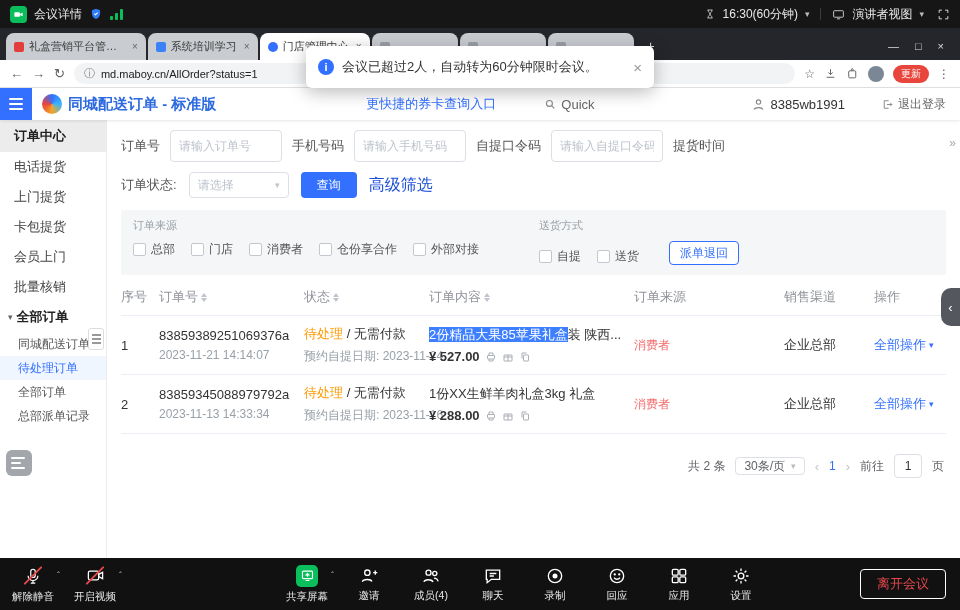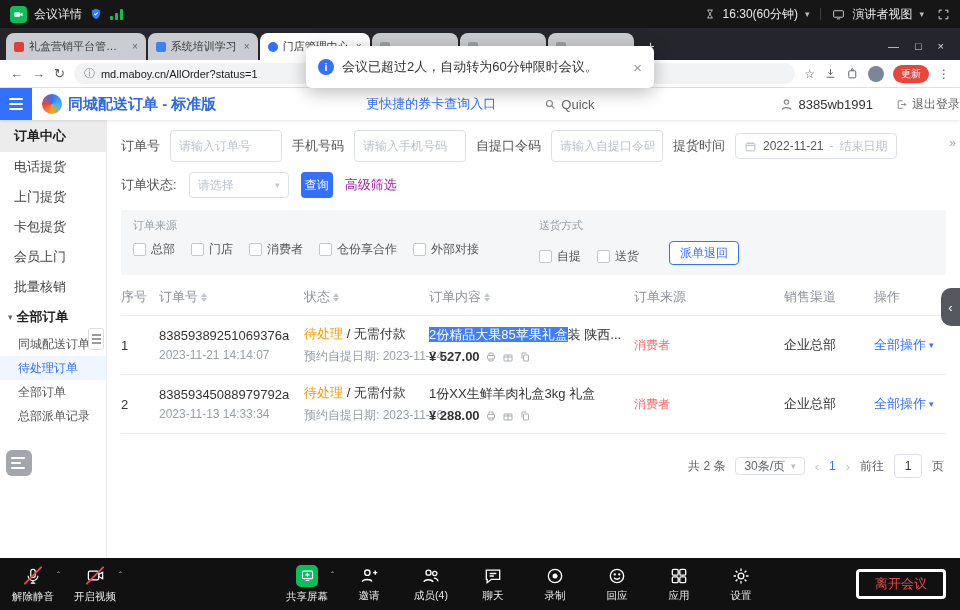--- a/index.html
+++ b/index.html
@@ -36,21 +36,21 @@
 
 
 .webpage{height:470px;position:relative;background:#fff}
 .app-header{height:32px;background:#fff;display:flex;align-items:center;box-shadow:0 1px 3px rgba(0,0,0,.1);position:relative;z-index:5}
 .burger{width:32px;height:32px;background:#3370ff;display:flex;flex-direction:column;align-items:center;justify-content:center;gap:3px;flex:0 0 auto;border:none}
 .burger i{display:block;width:14px;height:2px;background:#fff;border-radius:1px}
 .brand{display:flex;align-items:center;gap:6px;margin-left:10px;color:#2d6ae0;font-weight:bold;font-size:15px;white-space:nowrap}
 .logo-circ{width:20px;height:20px;border-radius:50%;background:conic-gradient(#3370ff,#38b6ff,#f5a623,#e8453c,#3370ff)}
 .quick-link{color:#3370ff;font-size:13px;margin-left:150px;white-space:nowrap}
 .quick{display:flex;align-items:center;gap:4px;color:#666;font-size:13px;margin-left:48px}
-.hdr-right{margin-left:auto;display:flex;align-items:center;gap:22px;font-size:13px;color:#333}
+.hdr-right{margin-left:auto;display:flex;align-items:center;gap:36px;padding-right:14px;font-size:13px;color:#333}
 .hdr-user{display:flex;align-items:center;gap:5px}
 .logout{display:flex;align-items:center;gap:4px;color:#666;font-size:12px}
 
 .app-body{position:absolute;top:32px;left:0;right:0;bottom:0;display:flex;background:#fff}
 .sidebar{width:107px;background:#fff;border-right:1px solid #ececec;font-size:13px;color:#333;position:relative;flex:0 0 auto}
 .sb-section{height:32px;background:#ececec;display:flex;align-items:center;padding-left:14px;font-weight:bold;font-size:13px;color:#222}
 .sb-item{height:30px;display:flex;align-items:center;padding-left:14px;color:#444}
 .sb-group{height:30px;display:flex;align-items:center;gap:4px;padding-left:8px;color:#222;font-weight:bold;font-size:13px}
 .sb-group .caret{color:#666}
 .sb-sub{height:24px;display:flex;align-items:center;padding-left:18px;font-size:12px;color:#555}
@@ -63,22 +63,22 @@
 .main{flex:1;padding:10px 14px 0;position:relative;overflow:hidden;background:#fff}
 .frow{display:flex;align-items:center;gap:10px;font-size:13px;color:#555}
 .flabel{white-space:nowrap}
 .finput{height:32px;border:1px solid #dcdfe6;border-radius:4px;padding:0 8px;font-size:12px;color:#333;width:112px;background:#fff}
 .finput::placeholder{color:#bdc3cc}
 .daterange{height:26px;border:1px solid #dcdfe6;border-radius:4px;display:flex;align-items:center;gap:6px;padding:0 8px;font-size:12px;color:#555;background:#fff;white-space:nowrap}
 .daterange .ph{color:#bdc3cc}
 .frow2{margin-top:10px;display:flex;align-items:center;gap:12px;font-size:13px;color:#555}
 .fselect{height:26px;border:1px solid #dcdfe6;border-radius:4px;display:flex;align-items:center;justify-content:space-between;padding:0 8px;font-size:12px;color:#bdc3cc;width:100px;background:#fff}
 .fselect .caret{color:#c0c4cc}
-.btn-primary{height:26px;background:#3370ff;color:#fff;font-size:12px;border:none;border-radius:4px;padding:0 4px}
-.link-blue{color:#a21caf;font-size:13px;background:none;border:none}
+.btn-primary{height:26px;background:#3370ff;color:#fff;font-size:12px;border:none;border-radius:4px;padding:0 16px}
+.link-blue{color:#1d4ed8;font-size:16px;background:none;border:none}
 .collapse2{position:absolute;right:4px;top:16px;color:#aaa;font-size:12px}
 
 .panel{margin-top:12px;background:#f5f6f7;border-radius:2px;padding:8px 12px 10px;display:flex;gap:60px}
 .p-label{font-size:11px;color:#98a0a8}
 .p-row{display:flex;align-items:flex-end;gap:16px;margin-top:8px;font-size:12px;color:#555}
 .ckb{display:flex;align-items:center;gap:5px}
 .box{width:13px;height:13px;border:1px solid #c3c8cf;border-radius:2px;background:#fff;flex:0 0 auto}
 .btn-outline{height:24px;border:1px solid #3370ff;color:#3370ff;background:#fff;border-radius:4px;font-size:12px;padding:0 10px;margin-left:14px}
 
 .thead,.trow{display:grid;grid-template-columns:38px 145px 125px 205px 150px 90px 1fr;align-items:center}
@@ -118,21 +118,21 @@
 
 .mtg-bottom{position:absolute;left:0;bottom:0;width:960px;height:52px;background:#111;z-index:30}
 .tb-grp{position:absolute;top:0;height:52px;display:flex;align-items:center;gap:16px}
 .tb-left{left:10px}
 .tb-center{left:284px}
 .tb-item{display:flex;flex-direction:column;align-items:center;gap:3px;color:#e8e8e8;font-size:10.5px;position:relative;min-width:46px}
 .tb-caret{position:absolute;right:-4px;top:5px;color:#aaa;font-size:9px}
 .slashwrap{position:relative;width:22px;height:22px;display:flex;align-items:center;justify-content:center}
 .slash{position:absolute;left:10px;top:-2px;width:2px;height:25px;background:#e5484d;transform:rotate(45deg);border-radius:1px}
 .share-ic{width:22px;height:22px;background:#0abf5b;border-radius:5px;display:flex;align-items:center;justify-content:center}
-.leave-btn{position:absolute;right:14px;top:11px;height:30px;border:3px solid #ffffff;color:#e5484d;background:transparent;border-radius:4px;font-size:13px;padding:0 16px}
+.leave-btn{position:absolute;right:14px;top:11px;height:30px;border:1px solid #ffffff;color:#e5484d;background:transparent;border-radius:4px;font-size:13px;padding:0 16px}
 </style>
 </head>
 <body>
 
 <header class="mtg-top">
   <div class="grp">
     <span class="app-badge ic">
       <svg width="11" height="11" viewBox="0 0 24 24">
           <rect x="3" y="7" width="12" height="10" rx="2" fill="#fff"></rect>
           <path d="M15 11l6-3v8l-6-3z" fill="#fff"></path>
@@ -314,31 +314,20 @@
         <span class="collapse2">»</span>
 
         <div class="frow">
           <span class="flabel">订单号</span>
           <input class="finput" placeholder="请输入订单号" style="">
           <span class="flabel">手机号码</span>
           <input class="finput" placeholder="请输入手机号码" style="">
           <span class="flabel">自提口令码</span>
           <input class="finput" placeholder="请输入自提口令码" style="">
           <span class="flabel">提货时间</span>
-          <div class="daterange">
-            <span class="ic">
-              <svg width="13" height="13" viewBox="0 0 24 24" stroke="#b7bcc4" stroke-width="1.8" fill="none">
-                  <rect x="4" y="6" width="16" height="14" rx="2"></rect>
-                  <path d="M4 10h16M9 4v4M15 4v4"></path>
-                </svg>
-            </span>
-            <span>2022-11-21</span>
-            <span class="ph">-</span>
-            <span class="ph">结束日期</span>
-          </div>
         </div>
 
         <div class="frow2">
           <span class="flabel">订单状态:</span>
           <div class="fselect">
             <span>请选择</span>
             <span class="caret">▾</span>
           </div>
           <button class="btn-primary">查询</button>
           <button class="link-blue">高级筛选</button>

